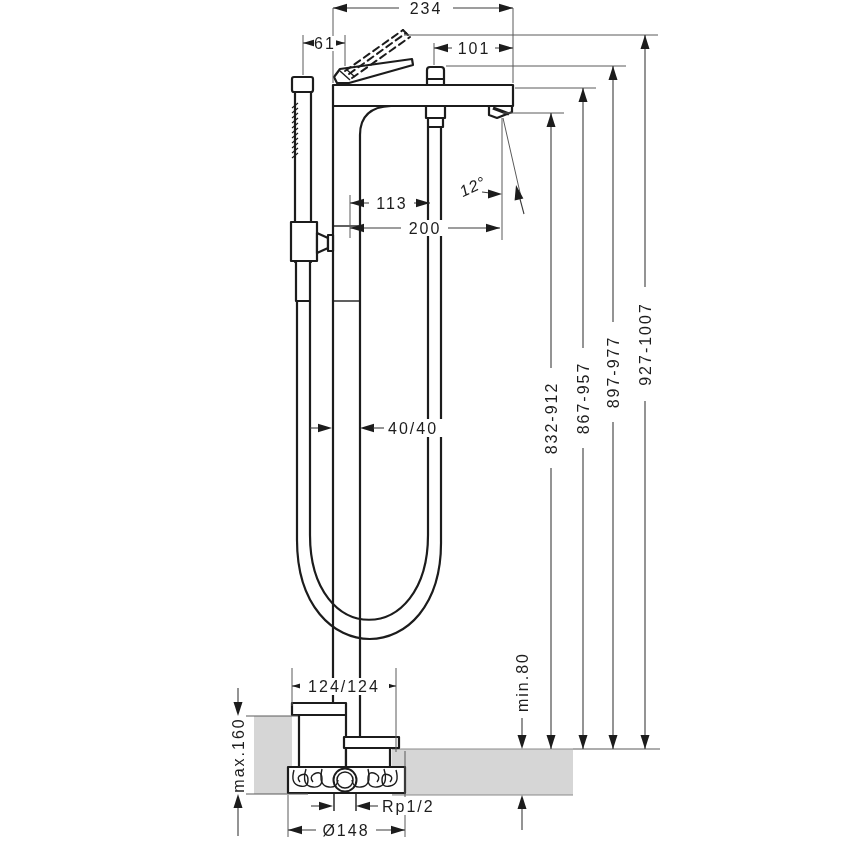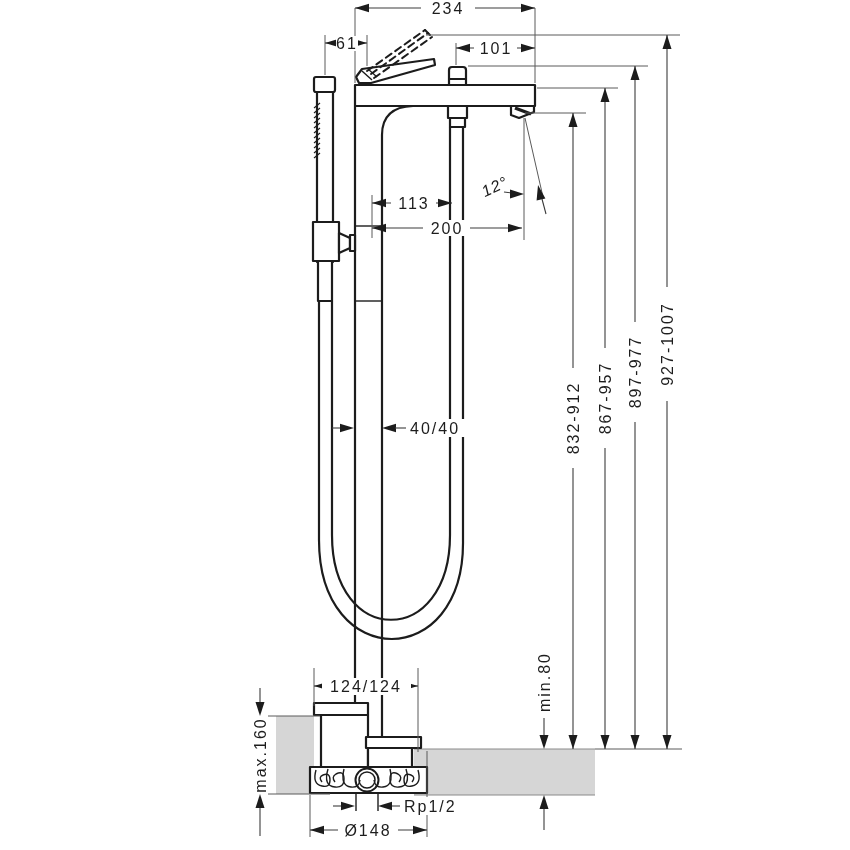--- a/index.html
+++ b/index.html
@@ -1,16 +1,16 @@
 <!DOCTYPE html>
 <html><head>
 <meta charset="utf-8">
 <style>
   html,body{margin:0;padding:0;background:#ffffff;}
-  .stage{width:756px;height:850px;position:relative;background:#fff;margin-left:22px;}
+  .stage{width:756px;height:850px;position:relative;background:#fff;}
   svg{display:block;}
   .dim-text{font-family:"Liberation Sans",sans-serif;font-size:16px;letter-spacing:2px;fill:#1d1d1d;}
   .angle-text{font-family:"Liberation Sans",sans-serif;font-size:16px;font-style:italic;letter-spacing:1px;fill:#1d1d1d;}
   .fix{stroke:#1c1c1c;stroke-width:2.2;fill:none;stroke-linejoin:round;stroke-linecap:round;}
   .fixf{stroke:#1c1c1c;stroke-width:2.2;fill:#ffffff;stroke-linejoin:round;}
   .fixt{stroke:#1c1c1c;stroke-width:1.4;fill:none;}
   .dash{stroke:#1c1c1c;stroke-width:2;fill:none;stroke-dasharray:7 4.5;stroke-linecap:round;}
   .dim{stroke:#3c3c3c;stroke-width:1.1;fill:none;}
   .ext{stroke:#5a5a5a;stroke-width:1;fill:none;}
   .arr{fill:#1c1c1c;stroke:none;}

